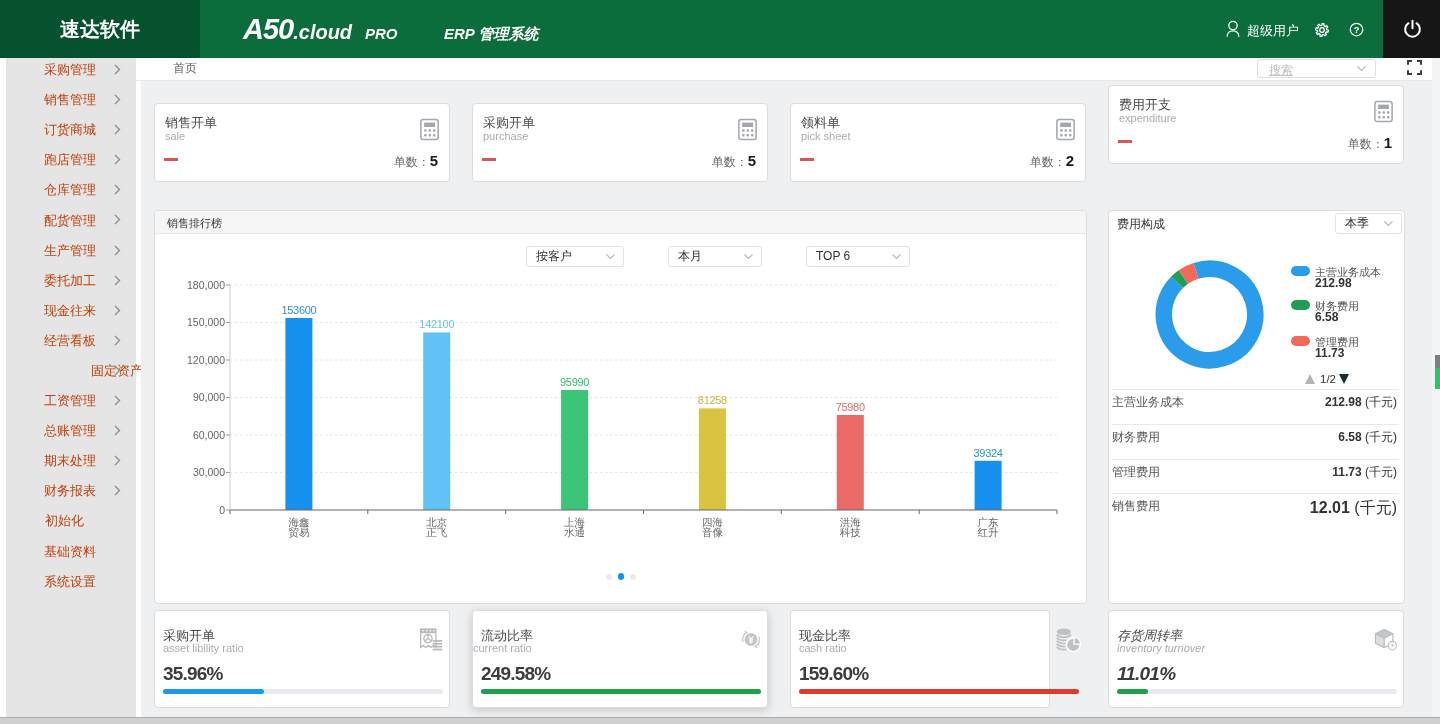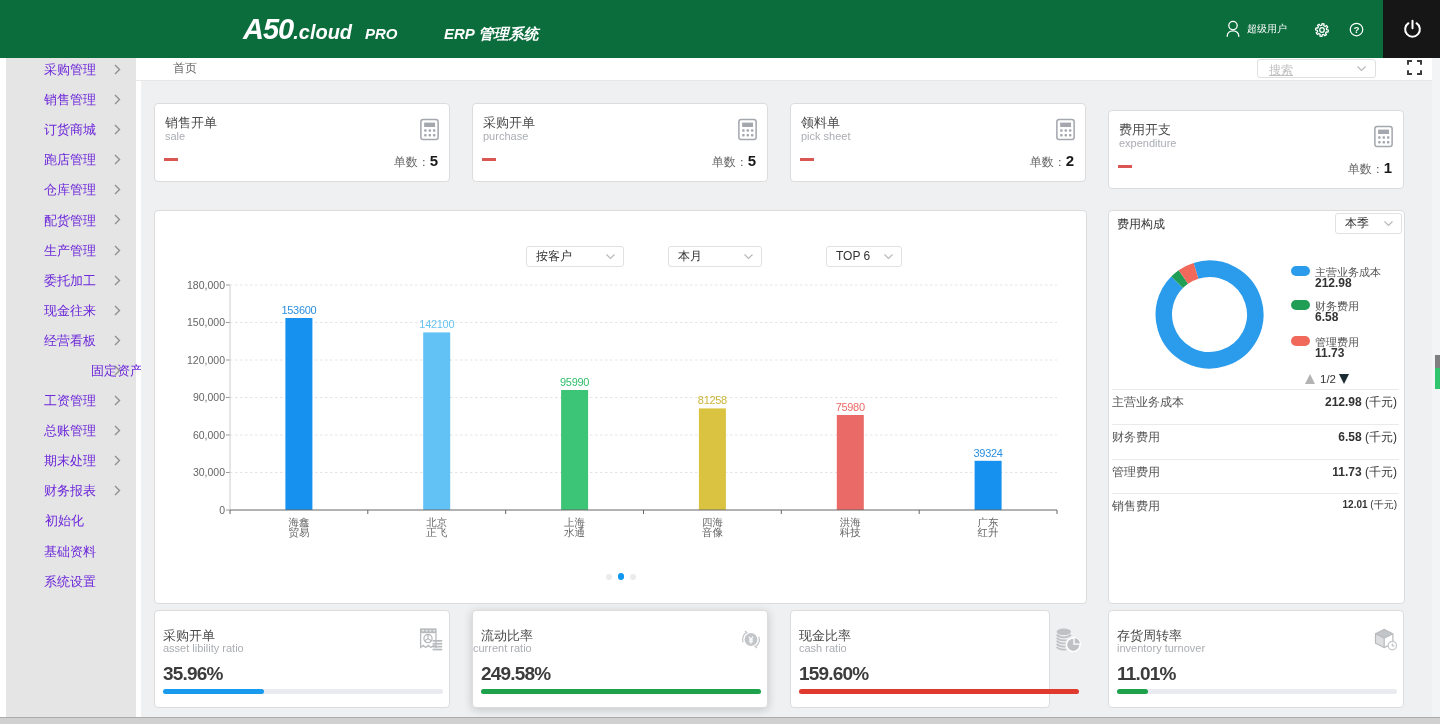--- a/index.html
+++ b/index.html
@@ -9,21 +9,21 @@
   .abs { position:absolute; }
   
   #hdr { top:0; left:0; width:1440px; height:58px; background:#0b6c3c; }
   #logo { top:0; left:0; width:200px; height:58px; background:#07522e; color:#fff;
     font-size:20px; font-weight:700; line-height:58px; text-align:center; }
   #brand { top:0; left:243px; height:58px; color:#fff; font-style:italic; font-weight:700; }
   #pwr { top:0; left:1383px; width:57px; height:58px; background:#161616; }
   
   #menu { position:absolute; top:0; left:0; width:1440px; height:724px; }
   #side { top:58px; left:6px; width:130px; height:666px; background:#e5e5e6; }
-  .mitem { position:absolute; font-size:13px; color:#6d28d9; }
+  .mitem { position:absolute; font-size:13px; color:#c2410c; }
   .marr  { position:absolute; }
   
   #crumb { top:58px; left:136px; width:1304px; height:23px; background:#fff; border-bottom:1px solid #e7e7e7; }
   
   #content { top:81px; left:141px; width:1291px; height:643px; background:#eef0f1; }
   .card { position:absolute; background:#fff; border:1px solid #dcdcdc; border-radius:4px; }
   .ctitle { position:absolute; left:10px; top:10px; font-size:13px; color:#4a4a4a; }
   .csub   { position:absolute; left:10px; top:26px; font-size:11px; color:#aaadb2; }
   .cdash  { position:absolute; left:9px; top:54px; width:14px; height:3px; background:#da5652; }
   .cnum   { position:absolute; right:11px; bottom:10px; font-size:12px; color:#666; }
@@ -37,31 +37,32 @@
   .bp { position:absolute; font-size:19px; font-weight:700; color:#3c3c3c; letter-spacing:-0.8px; }
   .track { position:absolute; height:5px; border-radius:2.5px; background:#e9ebf0; }
   .fill  { position:absolute; height:5px; border-radius:2.5px; }
   .bico { position:absolute; }
 </style>
 </head>
 <body>
 <div id="app">
 
   <div id="hdr" class="abs"></div>
+  <div id="logo" class="abs">速达软件</div>
   <div id="brand" class="abs">
     <span style="position:absolute;left:0px;top:12.5px;font-size:29px;letter-spacing:-1px;white-space:nowrap;">A50<span style="font-size:20px;letter-spacing:0;">.cloud</span></span>
     <span style="position:absolute;left:122px;top:25px;font-size:15px;">PRO</span>
     <span style="position:absolute;left:201px;top:25px;font-size:15px;white-space:nowrap;">ERP 管理系统</span>
   </div>
 
   <svg class="abs" style="left:1226px;top:20px;" width="14" height="17" viewBox="0 0 14 17" fill="none" stroke="#fff" stroke-width="1.3">
     <circle cx="7" cy="5.6" r="4.2"></circle>
     <path d="M1.2 16.3c0-3.5 2.6-5.5 5.8-5.5s5.8 2 5.8 5.5" stroke-linecap="round"></path>
   </svg>
-  <div class="abs" style="left:1247px;top:21.5px;font-size:10px;color:#fff;">超级用户</div>
+  <div class="abs" style="left:1247px;top:21.5px;font-size:13px;color:#fff;">超级用户</div>
   <svg class="abs" style="left:1314px;top:22px;" width="16" height="16" viewBox="0 0 24 24" fill="none" stroke="#fff" stroke-width="1.9" stroke-linejoin="round">
     <path d="M21.60 12.00A9.6 9.6 0 0 1 21.08 15.11L18.47 14.68A7.0 7.0 0 0 1 17.25 16.63L18.79 18.79A9.6 9.6 0 0 1 16.22 20.62L14.68 18.47A7.0 7.0 0 0 1 12.44 18.99L12.00 21.60A9.6 9.6 0 0 1 8.89 21.08L9.32 18.47A7.0 7.0 0 0 1 7.37 17.25L5.21 18.79A9.6 9.6 0 0 1 3.38 16.22L5.53 14.68A7.0 7.0 0 0 1 5.01 12.44L2.40 12.00A9.6 9.6 0 0 1 2.92 8.89L5.53 9.32A7.0 7.0 0 0 1 6.75 7.37L5.21 5.21A9.6 9.6 0 0 1 7.78 3.38L9.32 5.53A7.0 7.0 0 0 1 11.56 5.01L12.00 2.40A9.6 9.6 0 0 1 15.11 2.92L14.68 5.53A7.0 7.0 0 0 1 16.63 6.75L18.79 5.21A9.6 9.6 0 0 1 20.62 7.78L18.47 9.32A7.0 7.0 0 0 1 18.99 11.56L21.60 12.00Z"></path>
     <circle cx="12" cy="12" r="3.4"></circle>
   </svg>
   <svg class="abs" style="left:1349px;top:22px;" width="15" height="15" viewBox="0 0 24 24" fill="none">
     <circle cx="12" cy="12" r="10" stroke="#fff" stroke-width="2"></circle>
     <text x="12" y="17.5" text-anchor="middle" font-size="15" font-weight="bold" fill="#fff" font-family="Liberation Sans, sans-serif">?</text>
   </svg>
   <div id="pwr" class="abs"></div>
   <svg class="abs" style="left:1402px;top:19px;" width="21" height="21" viewBox="0 0 24 24" fill="none" stroke="#fff" stroke-width="2.3" stroke-linecap="round">
@@ -201,48 +202,51 @@
       <g fill="#a4a8ae">
         <rect x="6.4" y="11.8" width="2.6" height="2.6" rx="0.8"></rect>
             <rect x="11" y="11.8" width="2.6" height="2.6" rx="0.8"></rect>
             <rect x="15.6" y="11.8" width="2.6" height="2.6" rx="0.8"></rect>
         <rect x="6.4" y="16.6" width="2.6" height="2.6" rx="0.8"></rect>
             <rect x="11" y="16.6" width="2.6" height="2.6" rx="0.8"></rect>
             <rect x="15.6" y="16.6" width="2.6" height="2.6" rx="0.8"></rect>
       </g>
         </svg>
   </div>
-  <div class="card" style="left:1108px;top:110px;width:296px;height:79px;">
+  <div class="card" style="left:1108px;top:85px;width:296px;height:79px;">
     <div class="ctitle">费用开支</div>
     <div class="csub">expenditure</div>
     <div class="cdash"></div>
     <div class="cnum">单数：<b>1</b></div>
     <svg class="calc" width="23" height="23" viewBox="0 0 24 24" fill="none">
       <rect x="3" y="1.6" width="18" height="20.8" rx="2.4" stroke="#a4a8ae" stroke-width="1.6"></rect>
       <rect x="6.4" y="4.8" width="11.4" height="4.6" fill="#a4a8ae"></rect>
       <g fill="#a4a8ae">
         <rect x="6.4" y="11.8" width="2.6" height="2.6" rx="0.8"></rect>
             <rect x="11" y="11.8" width="2.6" height="2.6" rx="0.8"></rect>
             <rect x="15.6" y="11.8" width="2.6" height="2.6" rx="0.8"></rect>
         <rect x="6.4" y="16.6" width="2.6" height="2.6" rx="0.8"></rect>
             <rect x="11" y="16.6" width="2.6" height="2.6" rx="0.8"></rect>
             <rect x="15.6" y="16.6" width="2.6" height="2.6" rx="0.8"></rect>
       </g>
         </svg>
   </div>
   </div>
 
   <div class="card" style="left:154px;top:210px;width:933px;height:394px;"></div>
+  <div class="abs" style="left:155px;top:211px;width:931px;height:23px;background:#f6f6f7;border-bottom:1px solid #e8e8e8;border-radius:4px 4px 0 0;">
+    <span style="position:absolute;left:12px;top:5px;font-size:11px;color:#333;">销售排行榜</span>
+  </div>
   <div class="dd" style="left:526px;top:246px;width:98px;">按客户<svg width="9" height="6" viewBox="0 0 9 6" fill="none" stroke="#b9b9b9" stroke-width="1.2">
         <path d="M0.5 0.5l4 4 4-4"></path>
       </svg></div>
   <div class="dd" style="left:668px;top:246px;width:94px;">本月<svg width="9" height="6" viewBox="0 0 9 6" fill="none" stroke="#b9b9b9" stroke-width="1.2">
         <path d="M0.5 0.5l4 4 4-4"></path>
       </svg></div>
-  <div class="dd" style="left:826px;top:246px;width:76px;">TOP 6<svg width="9" height="6" viewBox="0 0 9 6" fill="none" stroke="#b9b9b9" stroke-width="1.2">
+  <div class="dd" style="left:806px;top:246px;width:104px;">TOP 6<svg width="9" height="6" viewBox="0 0 9 6" fill="none" stroke="#b9b9b9" stroke-width="1.2">
         <path d="M0.5 0.5l4 4 4-4"></path>
       </svg></div>
   <svg class="abs" style="left:154px;top:270px;" width="933" height="310" viewBox="0 0 933 310" font-family="Liberation Sans, sans-serif">
       <line x1="76" y1="15.0" x2="903" y2="15.0" stroke="#e4e4e4" stroke-width="1" stroke-dasharray="2.5 2.5"></line>
       <line x1="76" y1="52.5" x2="903" y2="52.5" stroke="#e4e4e4" stroke-width="1" stroke-dasharray="2.5 2.5"></line>
       <line x1="76" y1="90.0" x2="903" y2="90.0" stroke="#e4e4e4" stroke-width="1" stroke-dasharray="2.5 2.5"></line>
       <line x1="76" y1="127.5" x2="903" y2="127.5" stroke="#e4e4e4" stroke-width="1" stroke-dasharray="2.5 2.5"></line>
       <line x1="76" y1="165.0" x2="903" y2="165.0" stroke="#e4e4e4" stroke-width="1" stroke-dasharray="2.5 2.5"></line>
       <line x1="76" y1="202.5" x2="903" y2="202.5" stroke="#e4e4e4" stroke-width="1" stroke-dasharray="2.5 2.5"></line>
       <text x="71" y="243.5" text-anchor="end" font-size="10.5" fill="#666">0</text>
@@ -326,21 +330,21 @@
   <div class="abs" style="left:1112px;top:394px;font-size:12px;color:#555;">主营业务成本</div>
   <div class="abs" style="right:43px;top:394px;font-size:12px;color:#333;"><b>212.98</b> (千元)</div>
   <div class="abs" style="left:1112px;top:423.5px;width:287px;border-top:1px solid #eaeaea;"></div>
   <div class="abs" style="left:1112px;top:428.5px;font-size:12px;color:#555;">财务费用</div>
   <div class="abs" style="right:43px;top:428.5px;font-size:12px;color:#333;"><b>6.58</b> (千元)</div>
   <div class="abs" style="left:1112px;top:458.5px;width:287px;border-top:1px solid #eaeaea;"></div>
   <div class="abs" style="left:1112px;top:463.5px;font-size:12px;color:#555;">管理费用</div>
   <div class="abs" style="right:43px;top:463.5px;font-size:12px;color:#333;"><b>11.73</b> (千元)</div>
   <div class="abs" style="left:1112px;top:493px;width:287px;border-top:1px solid #eaeaea;"></div>
   <div class="abs" style="left:1112px;top:498px;font-size:12px;color:#555;">销售费用</div>
-  <div class="abs" style="right:43px;top:498px;font-size:10px;color:#333;"><b>12.01</b> (千元)</div>
+  <div class="abs" style="right:43px;top:498px;font-size:16px;color:#333;"><b>12.01</b> (千元)</div>
 
   <div id="bottom">
   <div class="card" style="left:154px;top:610px;width:296px;height:98px;">
     <div class="bt" style="left:8px;top:16px;">采购开单</div>
     <div class="bs" style="left:8px;top:31px;">asset libility ratio</div>
     <div class="bp" style="left:8px;top:52px;">35.96%</div>
     <div class="track" style="left:8px;top:78px;width:280px;"></div>
     <div class="fill" style="left:8px;top:78px;width:101px;background:#189aee;"></div>
     <svg class="bico" style="left:264px;top:16px;" width="25" height="25" viewBox="0 0 25 25" fill="none">
       <rect x="1" y="1.4" width="16.6" height="4.8" fill="#b7babd"></rect>
@@ -387,21 +391,21 @@
         <path d="M1.6 10.7c1.6 1.9 4.1 2.7 7.2 2.7 1 0 1.9-.1 2.8-.25"></path>
         <path d="M1.6 13.8c1.6 1.9 4.1 2.7 7.2 2.7.6 0 1.2 0 1.7-.1"></path>
         <path d="M1.6 16.9c1.6 1.9 4.1 2.7 7.2 2.7.6 0 1.2 0 1.8-.1"></path>
         <path d="M1.6 20c1.6 1.9 4.1 2.7 7.2 2.7.9 0 1.8-.07 2.6-.2"></path>
       </g>
       <path d="M18.3 17.8m-6.8 0a6.8 6.8 0 1 0 13.6 0a6.8 6.8 0 1 0 -13.6 0" fill="#bfc2c4" stroke="#fff" stroke-width="1.4"></path>
       <path d="M18.3 17.8L18.3 9.5A8.3 8.3 0 0 1 26.1 17.8Z" fill="#fff"></path>
       <path d="M19.6 16.4L19.6 11A5.6 5.6 0 0 1 24.9 16.4Z" fill="#bfc2c4"></path>
     </svg>
   </div>
-  <div class="card" style="left:1108px;top:610px;width:296px;height:98px;">
+  <div class="card" style="left:1108px;top:610px;width:296px;height:98px;font-style:italic;">
     <div class="bt" style="left:8px;top:16px;">存货周转率</div>
     <div class="bs" style="left:8px;top:31px;">inventory turnover</div>
     <div class="bp" style="left:8px;top:52px;">11.01%</div>
     <div class="track" style="left:8px;top:78px;width:280px;"></div>
     <div class="fill" style="left:8px;top:78px;width:31px;background:#1da14a;"></div>
     <svg class="bico" style="left:264px;top:16px;" width="25" height="25" viewBox="0 0 25 25" fill="none">
       <path d="M2.5 6.8l8.7-4.4 8.7 4.4-8.7 4.2z" fill="#c3c6c8"></path>
       <path d="M2.5 6.8v9.4l8.7 4.4V11z" fill="#dcdedf"></path>
       <path d="M19.9 6.8v9.4l-8.7 4.4V11z" fill="#fff"></path>
       <path d="M2.5 6.8l8.7-4.4 8.7 4.4v9.4l-8.7 4.4-8.7-4.4z" stroke="#b7babd" stroke-width="1.2"></path>

